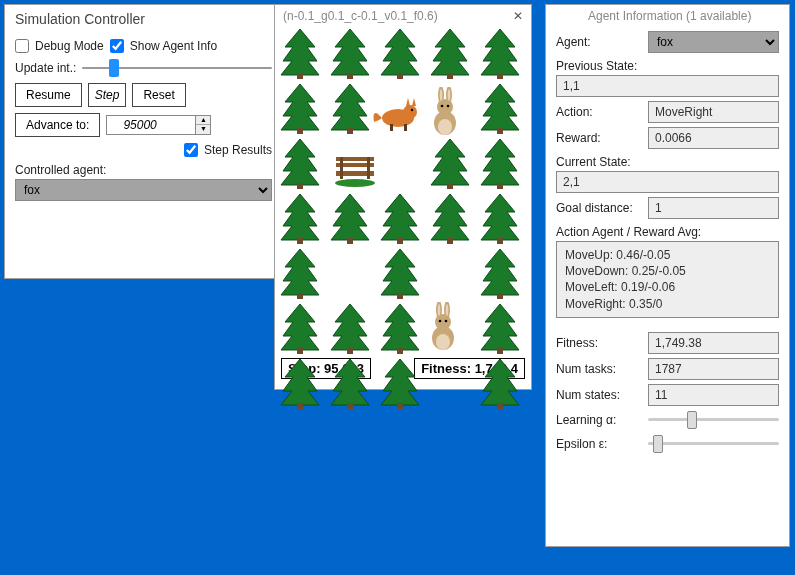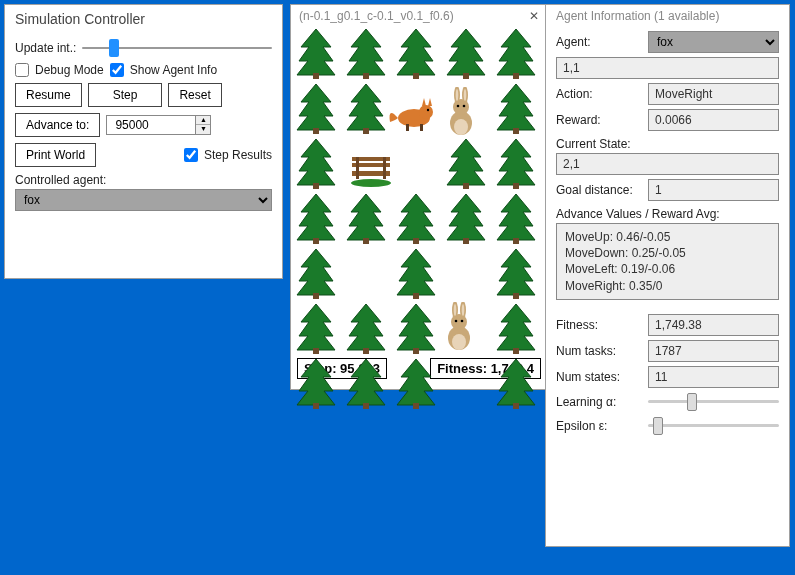--- a/index.html
+++ b/index.html
@@ -7,93 +7,92 @@
 
 .panel { background: #fff; border: 1px solid #a0a0a0; position: absolute; }
 .panel-title { color: #888; padding: 4px 8px 2px; font-size: 12px; }
 
 
 #sim-ctrl { left: 4px; top: 4px; width: 279px; height: 275px; padding: 6px 10px; }
 #sim-ctrl .panel-title { color: #444; font-size: 14px; padding: 0 0 6px 0; }
 .row { display: flex; align-items: center; gap: 6px; margin: 6px 0; }
 .label { color: #222; }
 .btn { background: #fff; border: 1px solid #444; padding: 4px 10px; cursor: pointer; font-size: 12px; }
-.fld { border: 1px solid #888; padding: 2px 8px; font-size: 12px; }
+.fld { border: 1px solid #888; padding: 2px 16px; font-size: 12px; font-style: italic; }
 .slider-wrap { flex: 1; position: relative; height: 18px; display: flex; align-items: center; }
 .slider-track { height: 2px; background: #999; flex: 1; border-radius: 1px; }
 .slider-thumb { position: absolute; width: 10px; height: 18px; background: #2090ff; border-radius: 2px; top: 0; }
 input[type=checkbox] { width: 14px; height: 14px; }
 .spin-wrap { display:flex; }
 .spin-btns { display:flex; flex-direction:column; border:1px solid #888; border-left:none; }
 .spin-btns div { width:14px; height:9px; font-size:7px; line-height:7px; text-align:center; background:#eee; border-bottom:1px solid #aaa; cursor:pointer; }
 .spin-btns div:last-child { border-bottom:none; }
 .sel { width: 100%; border: 1px solid #888; padding: 2px 4px; background: #a3a3a3; }
 
 
-#world { left: 274px; top: 4px; width: 258px; height: 386px; margin-left: 16px; }
+#world { left: 274px; top: 4px; width: 258px; height: 386px; }
 #world .titlebar { display:flex; align-items:center; justify-content:space-between; padding: 4px 8px; color:#888; }
 #world .close { font-family: Arial; color: #555; cursor:pointer; }
 #world .grid { position: relative; width: 100%; height: calc(100% - 24px); }
 .tree { position:absolute; width:50px; height:52px; }
 .tree svg { width:100%; height:100%; }
 .badge { position:absolute; bottom:8px; background:#fff; border:1px solid #000; padding:2px 6px; font-weight:bold; font-size:13px; }
 
 
 #agent-info { left: 545px; top: 4px; width: 245px; height: 543px; padding: 4px 10px; }
-#agent-info .panel-title { padding: 0 0 4px 0; }
+#agent-info .panel-title { padding: 0 0 4px 0; margin-left: 32px; }
 .frow { display:flex; align-items:center; gap:6px; margin:4px 0; }
 .flabel { color:#222; width:86px; }
 .fval { flex:1; background:#eee; border:1px solid #888; padding:3px 6px; color:#333; }
 .fval.full { width:100%; }
 .section-label { color:#222; margin:6px 0 2px; }
 .multival { background:#eee; border:1px solid #888; padding:5px 8px; color:#333; line-height:1.35; }
 .mini-slider-wrap { flex:1; position:relative; height:20px; display:flex; align-items:center; }
 .mini-track { height:3px; background:#ccc; flex:1; border-radius:2px; }
 .mini-thumb { position:absolute; width:10px; height:18px; background:#ddd; border:1px solid #888; border-radius:2px; top:1px; }
 </style>
 </head>
 <body>
 
 <div id="sim-ctrl" class="panel">
   <div class="panel-title">Simulation Controller</div>
 
   <div class="row">
+    <input type="checkbox" id="cb-debug" style="">
+    <span class="label">Debug Mode</span>
+    <input type="checkbox" id="cb-show" checked="" style="">
+    <span class="label">Show Agent Info</span>
+  </div>
+
+  <div class="row">
     <span class="label">Update int.:</span>
     <div class="slider-wrap">
       <div class="slider-track"></div>
       <div class="slider-thumb" id="update-thumb" style="left: 14%;"></div>
     </div>
   </div>
 
   <div class="row">
-    <input type="checkbox" id="cb-debug" style="">
-    <span class="label">Debug Mode</span>
-    <input type="checkbox" id="cb-show" checked="" style="">
-    <span class="label">Show Agent Info</span>
-  </div>
-
-  <div class="row">
     <button class="btn">Resume</button>
-    <button class="btn" style="padding:4px 24px;">Step</button>
+    <button class="btn" style="padding:4px 6px;font-style:italic;">Step</button>
     <button class="btn">Reset</button>
   </div>
 
   <div class="row">
     <button class="btn">Advance to:</button>
     <div class="spin-wrap">
       <input class="fld" style="width: 90px;" value="95000">
       <div class="spin-btns">
           <div>▲</div>
           <div>▼</div>
         </div>
     </div>
   </div>
 
   <div class="row">
-    <button class="btn">Print World</button>
     <span style="flex:1"></span>
     <input type="checkbox" id="cb-print" checked="" style="">
     <span class="label">Step Results</span>
   </div>
 
   <div class="section-label">Controlled agent:</div>
   <select class="sel">
     <option>fox</option>
   </select>
 </div>
@@ -262,40 +261,41 @@
 <div id="agent-info" class="panel">
   <div class="panel-title">Agent Information (1 available)</div>
 
   <div class="frow">
     <span class="flabel">Agent:</span>
     <select class="sel" style="flex:1">
       <option>fox</option>
     </select>
   </div>
 
+  <div class="section-label">Previous State:</div>
   <div class="fval full">1,1</div>
 
   <div class="frow">
     <span class="flabel">Action:</span>
     <div class="fval">MoveRight</div>
   </div>
   <div class="frow">
     <span class="flabel">Reward:</span>
     <div class="fval">0.0066</div>
   </div>
 
   <div class="section-label">Current State:</div>
   <div class="fval full">2,1</div>
 
   <div class="frow">
     <span class="flabel">Goal distance:</span>
     <div class="fval">1</div>
   </div>
 
-  <div class="section-label">Advance Values / Reward Avg:</div>
+  <div class="section-label">Action Agent / Reward Avg:</div>
   <div class="multival" id="action-values-box">
       <div>MoveUp: 0.46/-0.05</div>
       <div>MoveDown: 0.25/-0.05</div>
       <div>MoveLeft: 0.19/-0.06</div>
       <div>MoveRight: 0.35/0</div>
     </div>
 
   <div style="height:10px"></div>
 
   <div class="frow">

